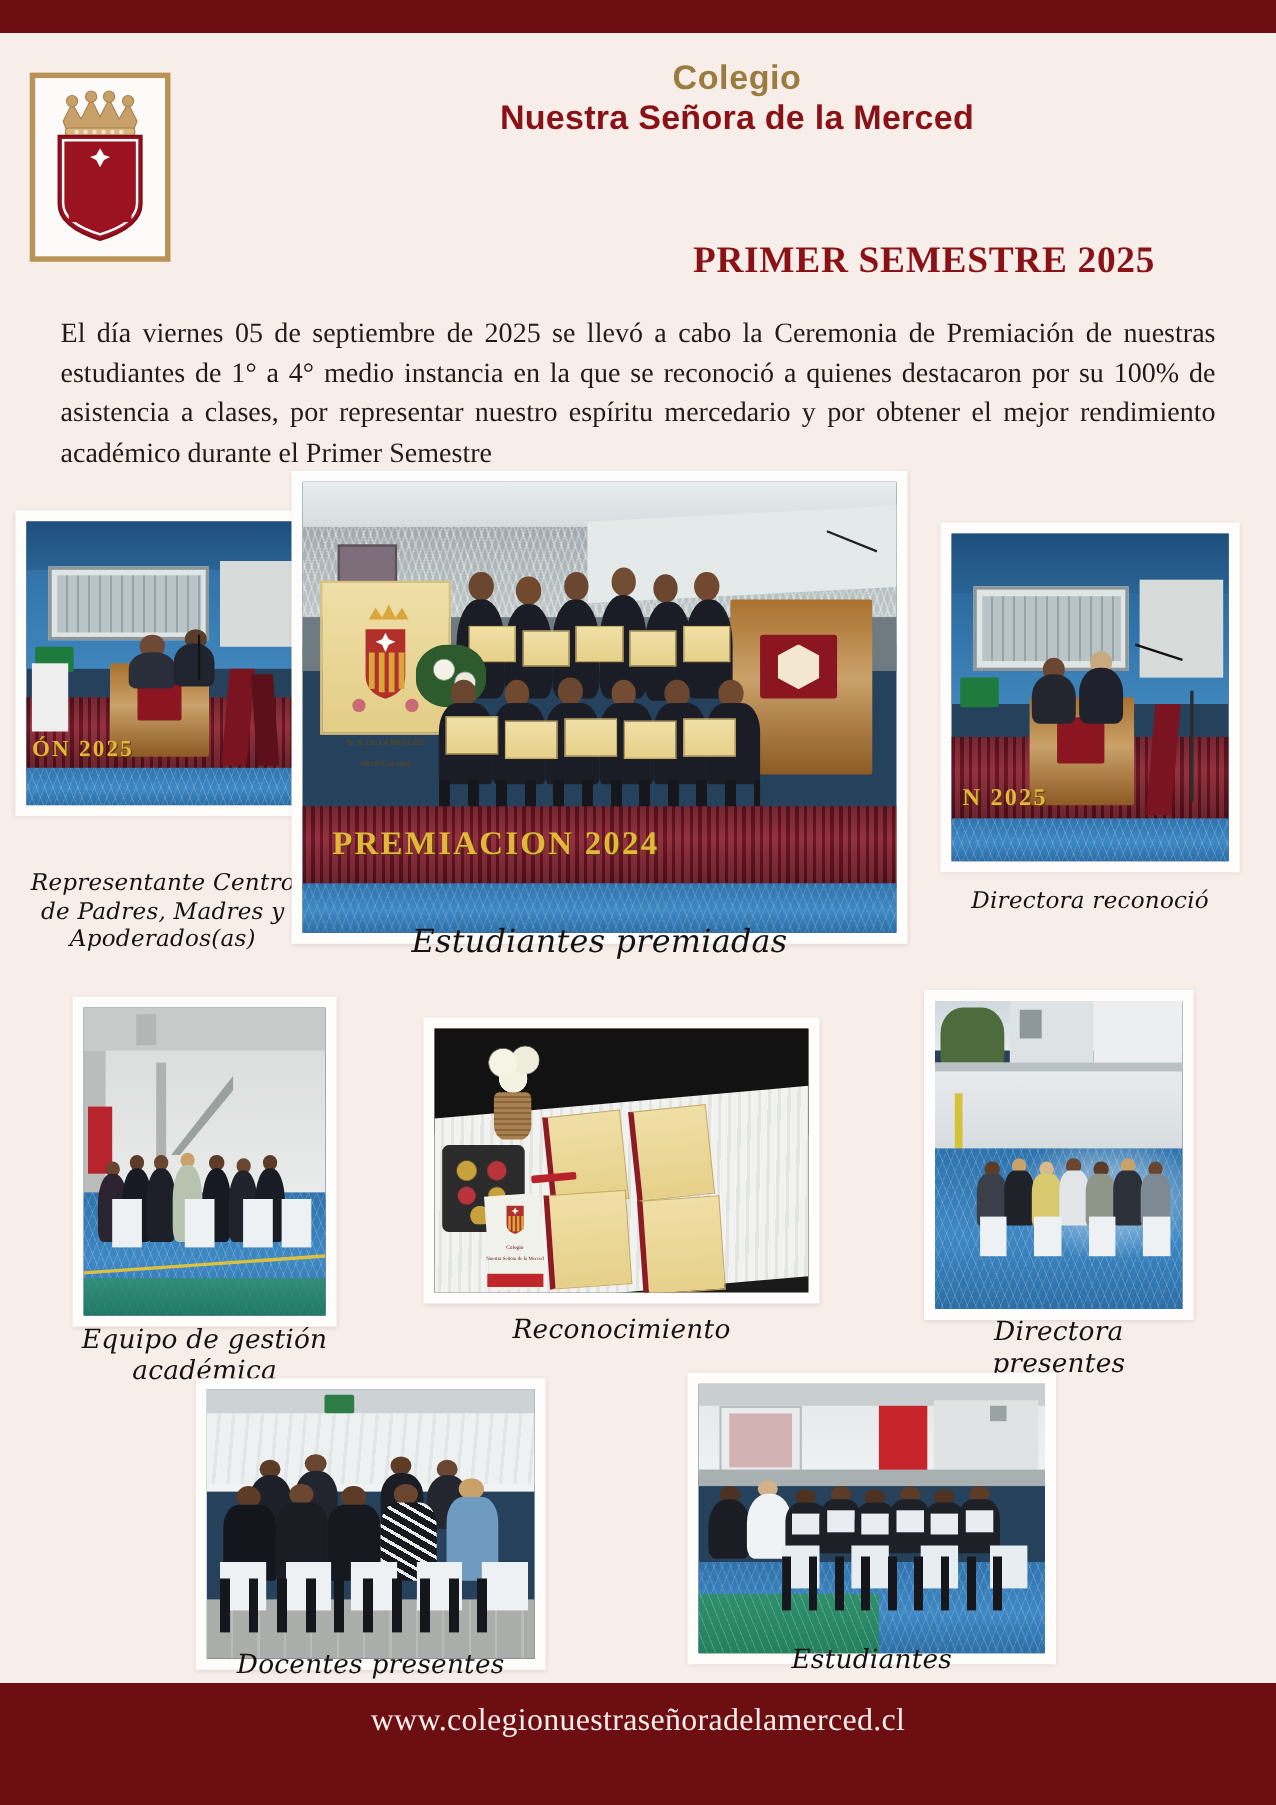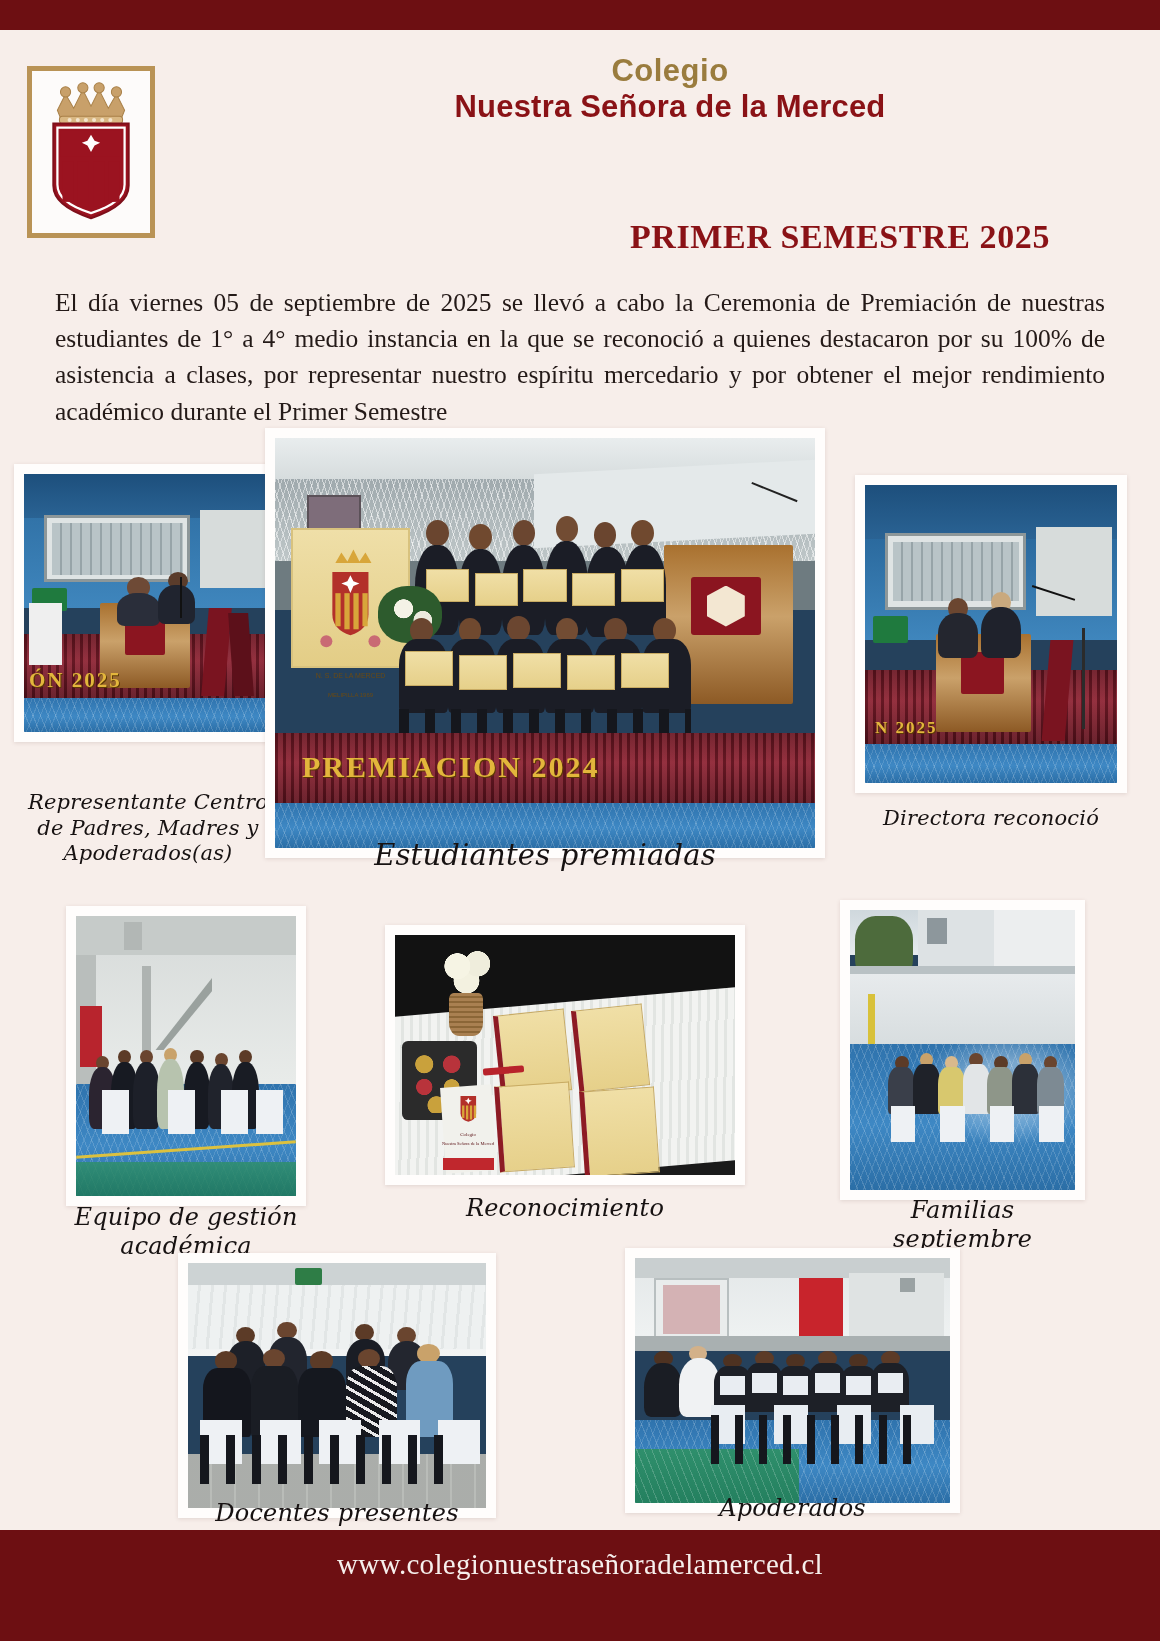--- a/index.html
+++ b/index.html
@@ -322,21 +322,21 @@
       <div class="gymfloor" style="height:13%;"></div>
       <div class="podium" style="left:28%;top:50%;width:38%;height:33%;"></div>
       <div style="position:absolute;left:38%;top:56%;width:17%;height:14%;background:#8b1520;border-radius:2px;"></div>
       <div class="head" style="left:33%;top:38%;width:8%;height:7%;background:#6b4630;"></div>
       <div class="figure" style="left:29%;top:43%;width:16%;height:15%;background:#24262f;"></div>
       <div class="head" style="left:50%;top:36%;width:8%;height:7%;background:#c9a97e;"></div>
       <div class="figure" style="left:46%;top:41%;width:16%;height:17%;background:#1f222c;"></div>
       <div style="position:absolute;left:66%;top:36%;width:18%;height:2px;background:#111;transform:rotate(18deg);"></div>
       <div style="position:absolute;left:86%;top:48%;width:3px;height:34%;background:#2b2b2b;"></div>
       <div style="position:absolute;left:72%;top:52%;width:9%;height:34%;background:#7a1420;transform:skewX(-5deg);"></div>
-      <div class="goldtext" style="left:4%; bottom:15%; font-size:17px;">N 2025</div>
+      <div class="goldtext" style="left:4%; bottom:15%; font-size:22px;">N 2025</div>
     </div>
   </div>
   <div class="caption" style="left:855px; top:806px; width:272px;">Directora reconoció</div>
 
   <div class="frame" style="left:66px; top:906px; width:240px; height:300px;">
     <div class="photo">
       <div style="position:absolute;left:0;top:0;width:100%;height:62%;background:linear-gradient(#d6dad9,#e9ecea);"></div>
       <div style="position:absolute;left:0;top:0;width:100%;height:14%;background:#c6cbc9;"></div>
       <div style="position:absolute;left:22%;top:2%;width:8%;height:10%;background:#b2b7b5;"></div>
       <div style="position:absolute;left:0;top:14%;width:9%;height:48%;background:#b9bebc;"></div>
@@ -447,21 +447,21 @@
       <div class="figure" style="left:72%;top:55%;width:12%;height:18%;background:#2c3039;border-radius:35% 35% 10% 10%;"></div>
       <div class="head" style="left:86%;top:52%;width:6%;height:5%;background:#6a452f;"></div>
       <div class="figure" style="left:83%;top:56%;width:12%;height:17%;background:#7d8a93;border-radius:35% 35% 10% 10%;"></div>
 
       <div style="position:absolute;left:18%;top:70%;width:11%;height:13%;background:#eef1f4;"></div>
       <div style="position:absolute;left:40%;top:70%;width:11%;height:13%;background:#eef1f4;"></div>
       <div style="position:absolute;left:62%;top:70%;width:11%;height:13%;background:#eef1f4;"></div>
       <div style="position:absolute;left:84%;top:70%;width:11%;height:13%;background:#eef1f4;"></div>
     </div>
   </div>
-  <div class="caption" style="left:840px; top:1196px; width:245px; font-size:24px;">Familias septiembre</div>
+  <div class="caption" style="left:840px; top:1196px; width:245px; font-size:24px;">Directora presentes</div>
 
   <div class="frame" style="left:178px; top:1253px; width:318px; height:265px;">
     <div class="photo">
       <div style="position:absolute;left:0;top:0;width:100%;height:38%;background:linear-gradient(#e6e9ea,#f2f4f4);"></div>
       <div style="position:absolute;left:0;top:0;width:100%;height:9%;background:#cdd3d4;"></div>
       <div style="position:absolute;left:36%;top:2%;width:9%;height:7%;background:#2e7d46;border-radius:2px;"></div>
       <div style="position:absolute;left:0;top:9%;width:100%;height:26%;
                   background:repeating-linear-gradient(95deg,#eef1f1 0 10px,#e2e6e6 10px 13px);"></div>
       <div style="position:absolute;left:0;bottom:0;width:100%;height:22%;background:#b9bcb8;"></div>
       <div style="position:absolute;left:0;bottom:0;width:100%;height:22%;
@@ -542,19 +542,19 @@
 
       <div style="position:absolute;left:24%;top:60%;width:11%;height:16%;background:#e8edf2;"></div>
       <div style="position:absolute;left:44%;top:60%;width:11%;height:16%;background:#e8edf2;"></div>
       <div style="position:absolute;left:64%;top:60%;width:11%;height:16%;background:#e8edf2;"></div>
       <div style="position:absolute;left:84%;top:60%;width:11%;height:16%;background:#e8edf2;"></div>
 
       <div style="position:absolute;left:24%;top:64%;width:64%;height:20%;
                   background:repeating-linear-gradient(90deg,#15171d 0 8px,transparent 8px 24px);"></div>
     </div>
   </div>
-  <div class="caption" style="left:625px; top:1494px; width:335px; font-size:24px;">Apoderados</div>
+  <div class="caption" style="left:625px; top:1494px; width:335px; font-size:24px;">Estudiantes</div>
 
   <div class="bottombar">
     <span class="url">www.colegionuestraseñoradelamerced.cl</span>
   </div>
 
 </div>
 
 </body></html>

